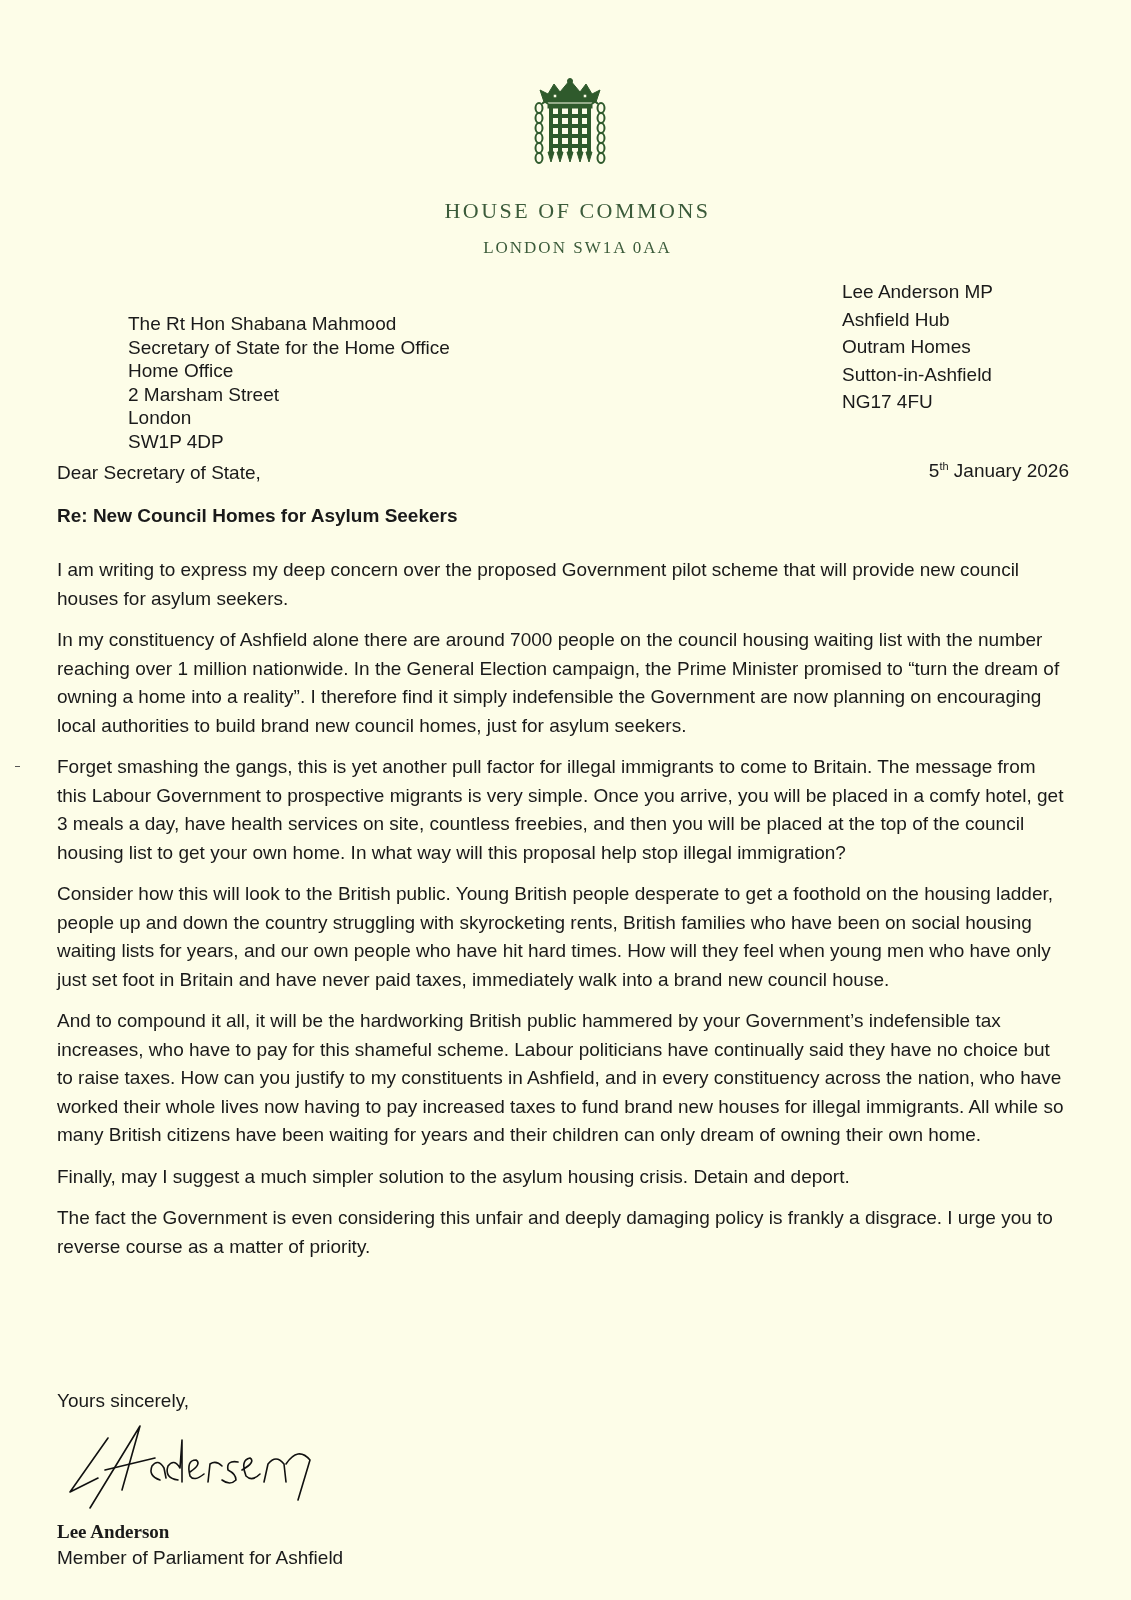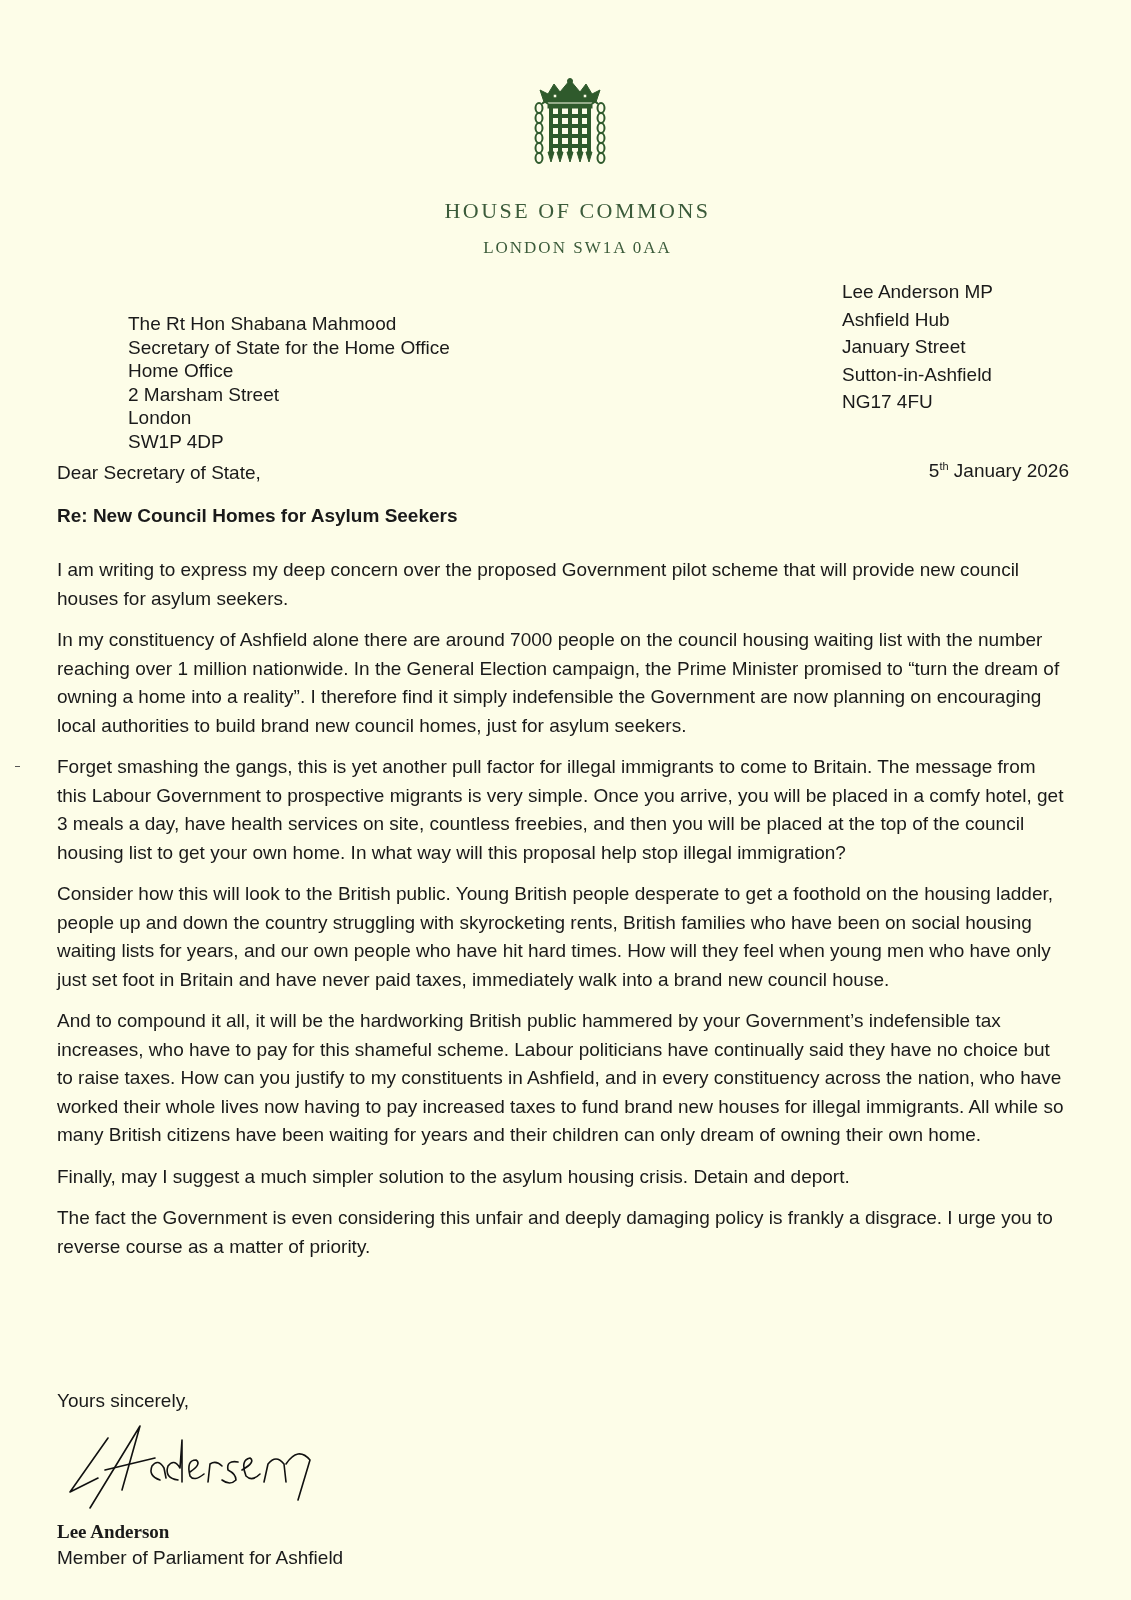--- a/index.html
+++ b/index.html
@@ -100,21 +100,21 @@
   <div>Secretary of State for the Home Office</div>
   <div>Home Office</div>
   <div>2 Marsham Street</div>
   <div>London</div>
   <div>SW1P 4DP</div>
 </div>
 
 <div class="addr-right">
   <div>Lee Anderson MP</div>
   <div>Ashfield Hub</div>
-  <div>January Street</div>
+  <div>Outram Homes</div>
   <div>Sutton-in-Ashfield</div>
   <div>NG17 4FU</div>
 </div>
 
 <div class="salutation">Dear Secretary of State,</div>
 <div class="date"><span>5</span><sup>th</sup><span> January 2026</span></div>
 
 <div class="subject">Re: New Council Homes for Asylum Seekers</div>
 
 <div class="speck"></div>

